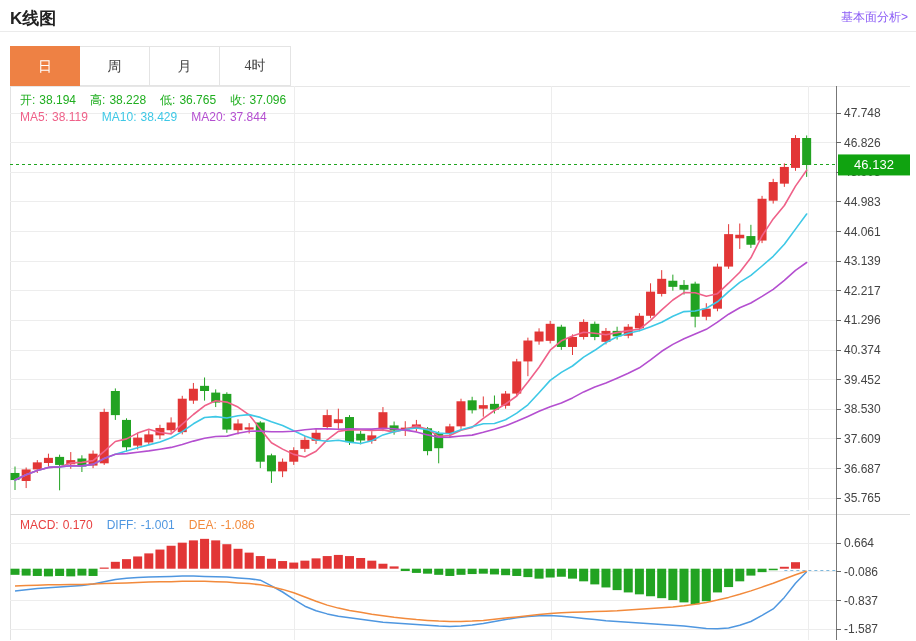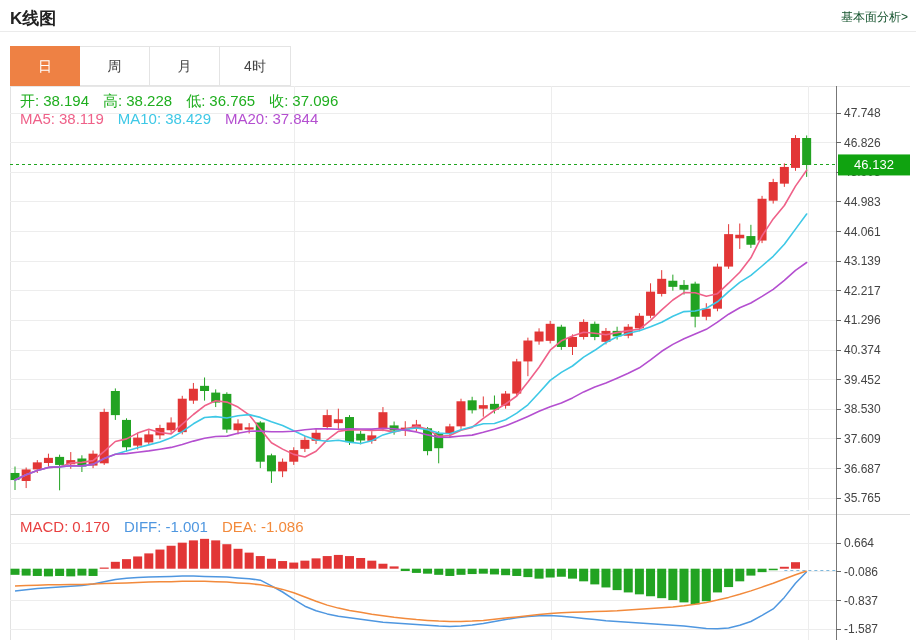--- a/index.html
+++ b/index.html
@@ -1,26 +1,26 @@
 <!DOCTYPE html>
 <html><head>
 <meta charset="utf-8">
 <style>
   html,body{margin:0;padding:0;background:#fff;}
   .page{position:relative;width:916px;height:641px;background:#fff;overflow:hidden;
         font-family:"Liberation Sans","DejaVu Sans",sans-serif;}
   .hdr-title{position:absolute;left:10px;top:7px;font-size:17px;font-weight:bold;color:#222;}
-  .hdr-link{position:absolute;right:8px;top:9px;font-size:12px;color:#14532d;cursor:pointer;text-align:center;}
+  .hdr-link{position:absolute;right:8px;top:9px;font-size:12px;color:#8b5cf6;cursor:pointer;text-align:center;}
   .hdr-divider{position:absolute;left:0;top:31px;width:916px;height:1px;background:#ebebeb;}
   .tabbar{position:absolute;left:10px;top:46px;display:flex;border:1px solid #e4e4e4;box-sizing:border-box;height:40px;}
   .tab{width:70px;height:38px;line-height:38px;text-align:center;font-size:14px;color:#444;
        background:#fff;border-right:1px solid #e4e4e4;box-sizing:border-box;cursor:pointer;}
-  .tab:last-child{border-right:none;}
+  .tab:last-child{border-right:none;font-family:Liberation Serif, serif;}
   .tab.active{color:#fff;margin:-1px 0 -1px -1px;height:40px;line-height:40px;border-right:none;}
-  .legend{position:absolute;font-size:15px;white-space:nowrap;}
+  .legend{position:absolute;font-size:12px;white-space:nowrap;}
   .legend span{margin-right:4px;}
   .legend .gap{margin-right:14px;}
   svg{position:absolute;left:0;top:0;}
 </style>
 </head>
 <body>
 
 <div class="page">
   <svg id="chart" width="916" height="641">
       <line x1="10" y1="46" x2="10" y2="640" stroke="#e2e2e2" stroke-width="1" shape-rendering="crispEdges"></line>

